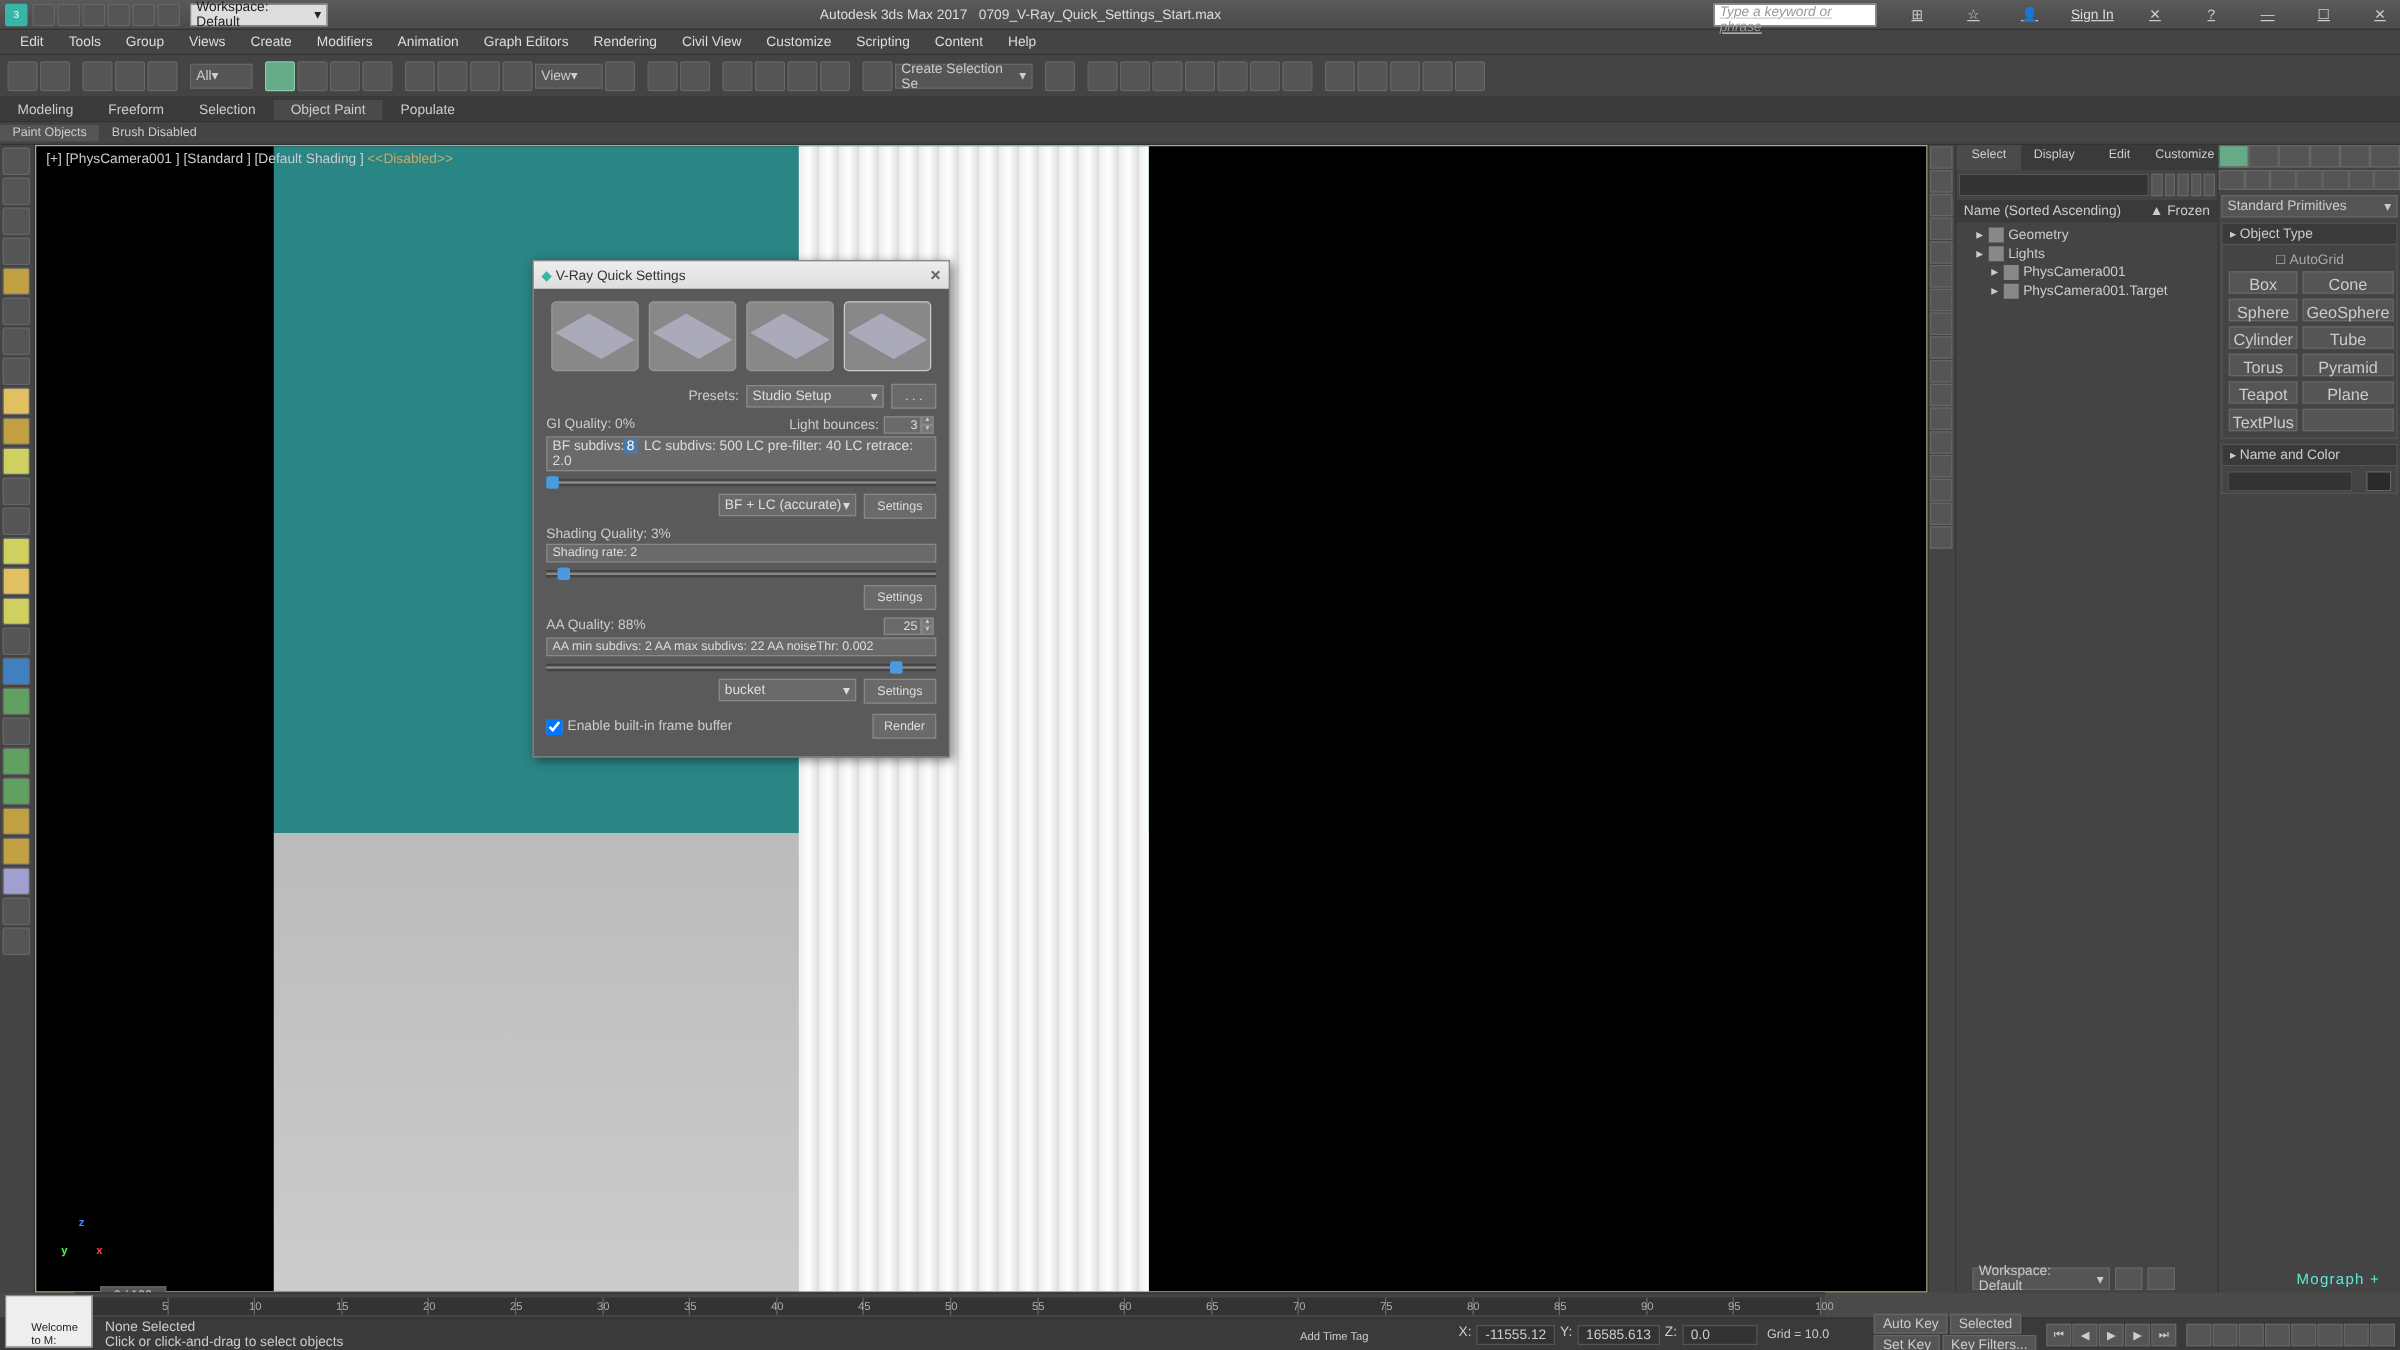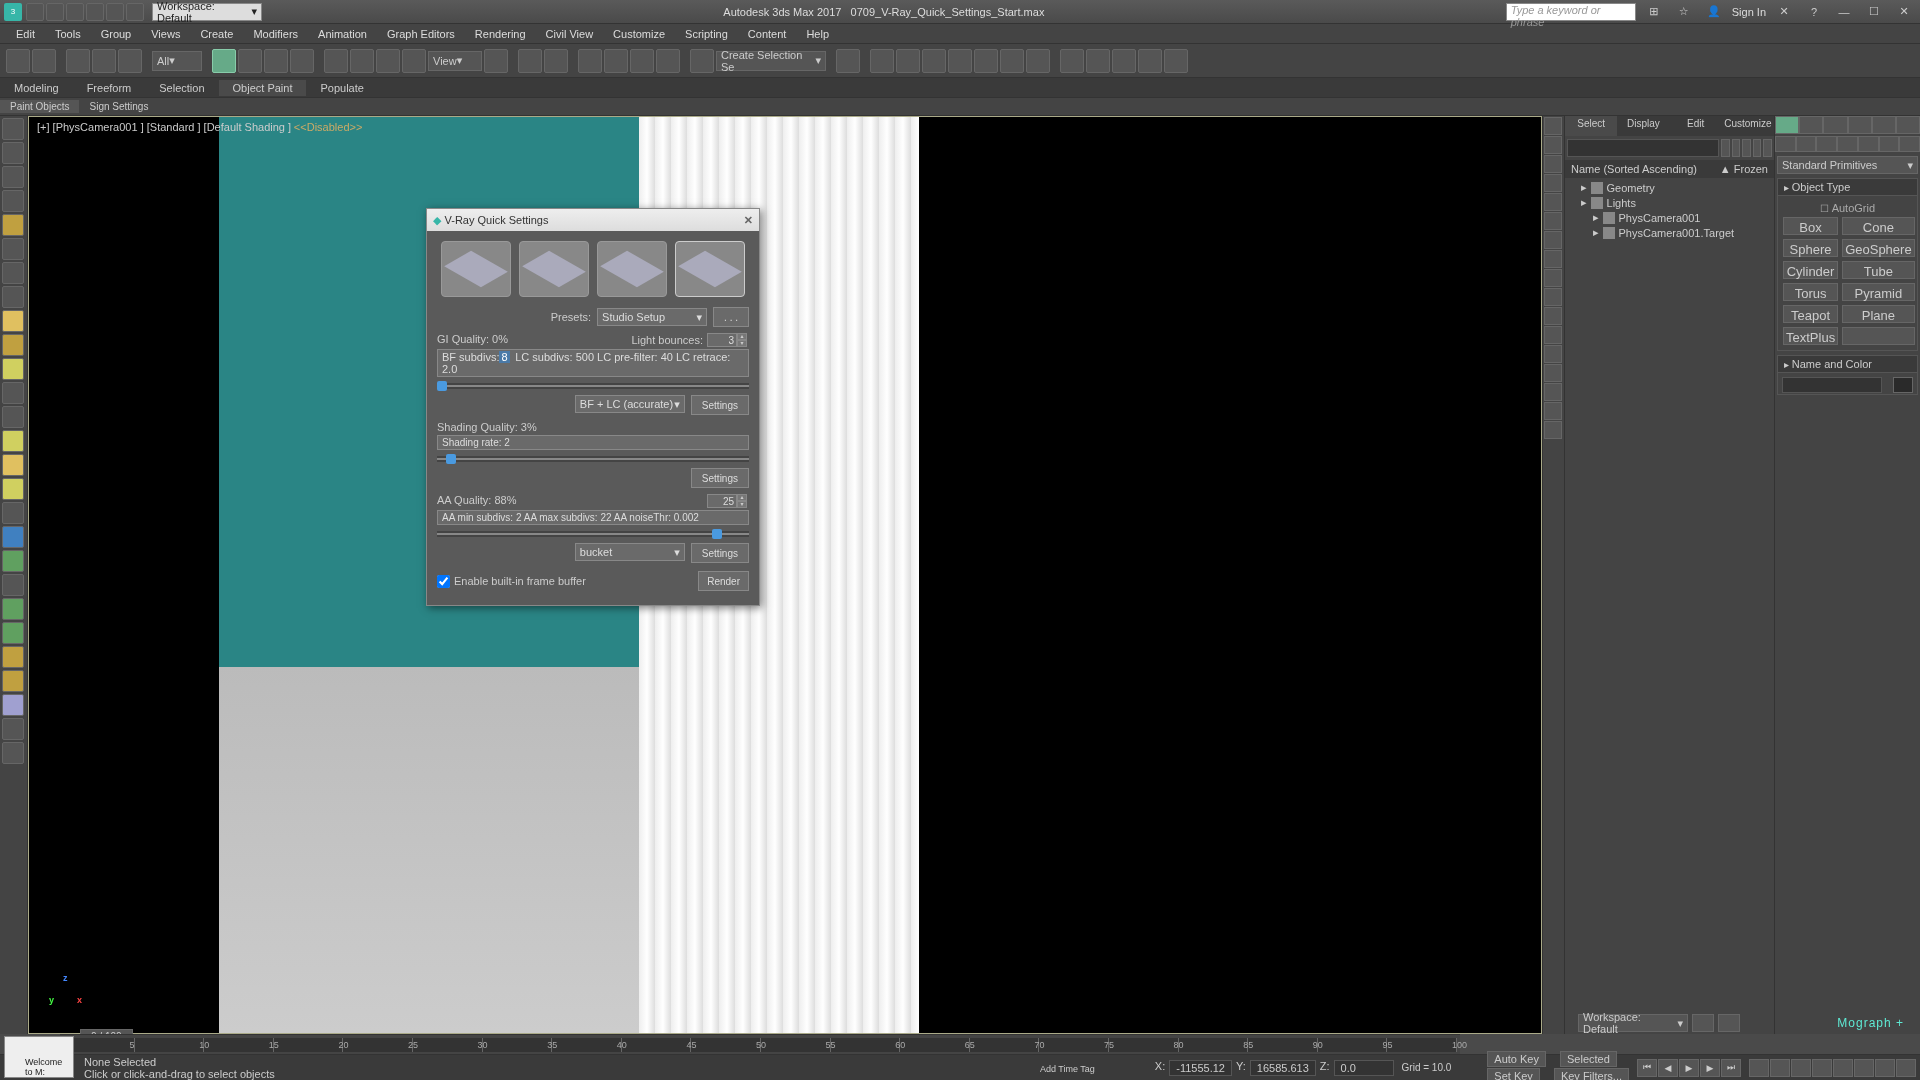--- a/index.html
+++ b/index.html
@@ -4,21 +4,21 @@
 <style>
 * { margin:0; padding:0; box-sizing:border-box; font-family:"Segoe UI",Arial,sans-serif; font-size:11px; user-select:none; }
 body { background:#4a4a4a; width:1920px; height:1080px; overflow:hidden; position:relative; color:#ccc; }
 .titlebar { height:24px; background:linear-gradient(#5a5a5a,#4a4a4a); display:flex; align-items:center; padding:0 4px; border-bottom:1px solid #333; }
 .titlebar .ticon { width:18px; height:18px; background:#37b6a8; margin-right:4px; border-radius:2px; display:flex; align-items:center; justify-content:center; font-size:8px; color:#fff; }
 .titlebar .qat { display:flex; gap:2px; }
 .titlebar .qat div { width:18px; height:18px; background:#555; border:1px solid #666; border-radius:2px; }
 .titlebar .ws { margin-left:8px; display:flex; align-items:center; gap:4px; }
 .titlebar .ws-dd { width:110px; height:18px; background:#ddd; border:1px solid #888; color:#222; padding:0 4px; display:flex; align-items:center; justify-content:space-between; }
 .titlebar .center { flex:1; text-align:center; color:#ddd; }
-.titlebar .right { display:flex; align-items:center; gap:6px; }
+.titlebar .right { display:flex; align-items:center; gap:21px;text-decoration:underline; }
 .titlebar .search { width:130px; height:18px; background:#fff; color:#999; font-style:italic; padding:0 4px; border:1px solid #888; }
 .titlebar .signin { color:#ddd; cursor:pointer; }
 .titlebar .winbtn { width:24px; height:18px; display:flex; align-items:center; justify-content:center; color:#ccc; cursor:pointer; }
 .menubar { height:20px; background:#444; display:flex; align-items:center; padding:0 6px; gap:0; border-bottom:1px solid #333; }
 .menubar .mi { padding:2px 10px; color:#ddd; cursor:pointer; }
 .toolbar { height:34px; background:#444; display:flex; align-items:center; padding:0 6px; gap:2px; border-bottom:1px solid #333; }
 .toolbar .tb { width:24px; height:24px; background:#555; border:1px solid #666; border-radius:2px; cursor:pointer; }
 .toolbar .tb.active { background:#6a8; border-color:#8ca; }
 .toolbar .sep { width:6px; }
 .toolbar .dd { height:20px; background:#555; border:1px solid #666; color:#ccc; padding:0 4px; display:flex; align-items:center; }
@@ -77,21 +77,21 @@
 .tl-slider .tick { position:absolute; top:0; bottom:0; width:1px; background:#666; }
 .tl-slider .ticklbl { position:absolute; top:2px; font-size:9px; color:#aaa; }
 .status { position:absolute; bottom:0; left:0; right:0; height:26px; background:#3a3a3a; border-top:1px solid #333; display:flex; align-items:center; padding:0 4px; gap:8px; }
 .status-left { display:flex; flex-direction:column; font-size:9px; color:#ccc; }
 .welcome { position:absolute; bottom:2px; left:4px; width:70px; height:18px; background:#eee; color:#222; font-size:9px; padding:20px; border:1px solid #888; }
 .coords { display:flex; gap:4px; font-size:10px; color:#ccc; }
 .coords .cv { background:#333; padding:1px 6px; border:1px solid #555; min-width:60px; }
 .grid-info { color:#ccc; font-size:10px; }
 .playback { display:flex; gap:1px; }
 .playback .pb { width:20px; height:18px; background:#555; border:1px solid #666; cursor:pointer; display:flex; align-items:center; justify-content:center; font-size:9px; color:#ccc; }
-.keybtns { display:flex; gap:14px; font-size:9px; }
+.keybtns { display:flex; gap:2px; font-size:9px; }
 .keybtns div { padding:1px 6px; background:#555; border:1px solid #666; cursor:pointer; color:#ccc; }
 
 .dialog { position:absolute; top:208px; left:426px; width:334px; background:#5a5a5a; border:1px solid #888; box-shadow:2px 2px 8px rgba(0,0,0,.5); }
 .dlg-title { height:22px; background:linear-gradient(#eee,#ddd); color:#333; display:flex; align-items:center; padding:0 6px; justify-content:space-between; }
 .dlg-title .dx { cursor:pointer; color:#666; font-weight:bold; }
 .dlg-body { padding:10px; }
 .dlg-presets { display:flex; gap:8px; justify-content:center; margin-bottom:10px; }
 .dlg-presets .pcard { width:70px; height:56px; background:#888; border:1px solid #999; border-radius:4px; cursor:pointer; position:relative; overflow:hidden; }
 .dlg-presets .pcard.sel { border:1px solid #ccc; }
 .pcard .iso { position:absolute; inset:8px; background:#aab; transform:rotateX(55deg) rotateZ(45deg); }
@@ -223,21 +223,21 @@
 
 <div class="ribbon" id="ribbon">
     <div class="rtab">Modeling</div>
     <div class="rtab">Freeform</div>
     <div class="rtab">Selection</div>
     <div class="rtab active">Object Paint</div>
     <div class="rtab">Populate</div>
   </div>
 <div class="subribbon" id="subribbon">
 <div class="srtab active">Paint Objects</div>
-    <div class="srtab">Sign Settings</div>
+    <div class="srtab">Brush Disabled</div>
   </div>
 
 <div class="main">
   <div class="ltoolbar">
     <div class="lt"></div>
     <div class="lt"></div>
     <div class="lt"></div>
     <div class="lt"></div>
     <div class="lt c1"></div>
     <div class="lt"></div>

